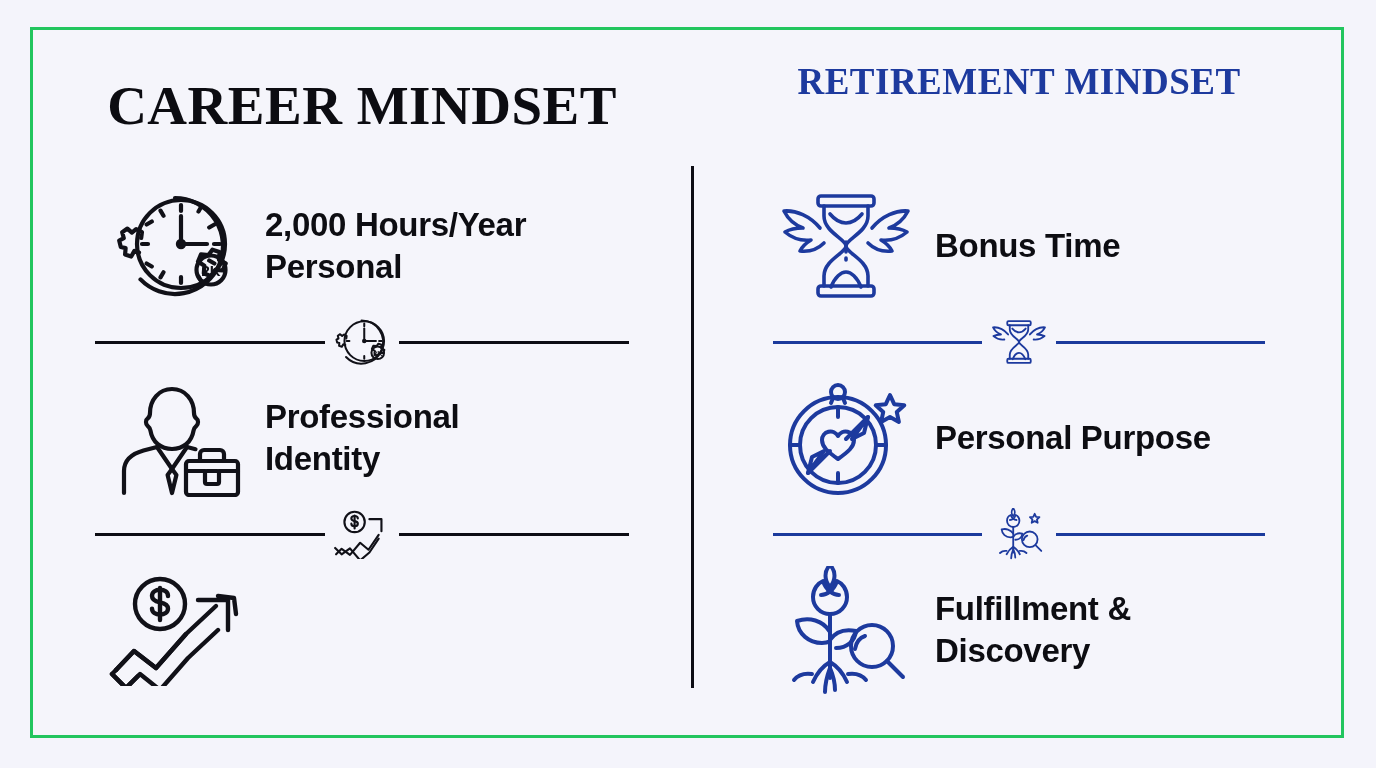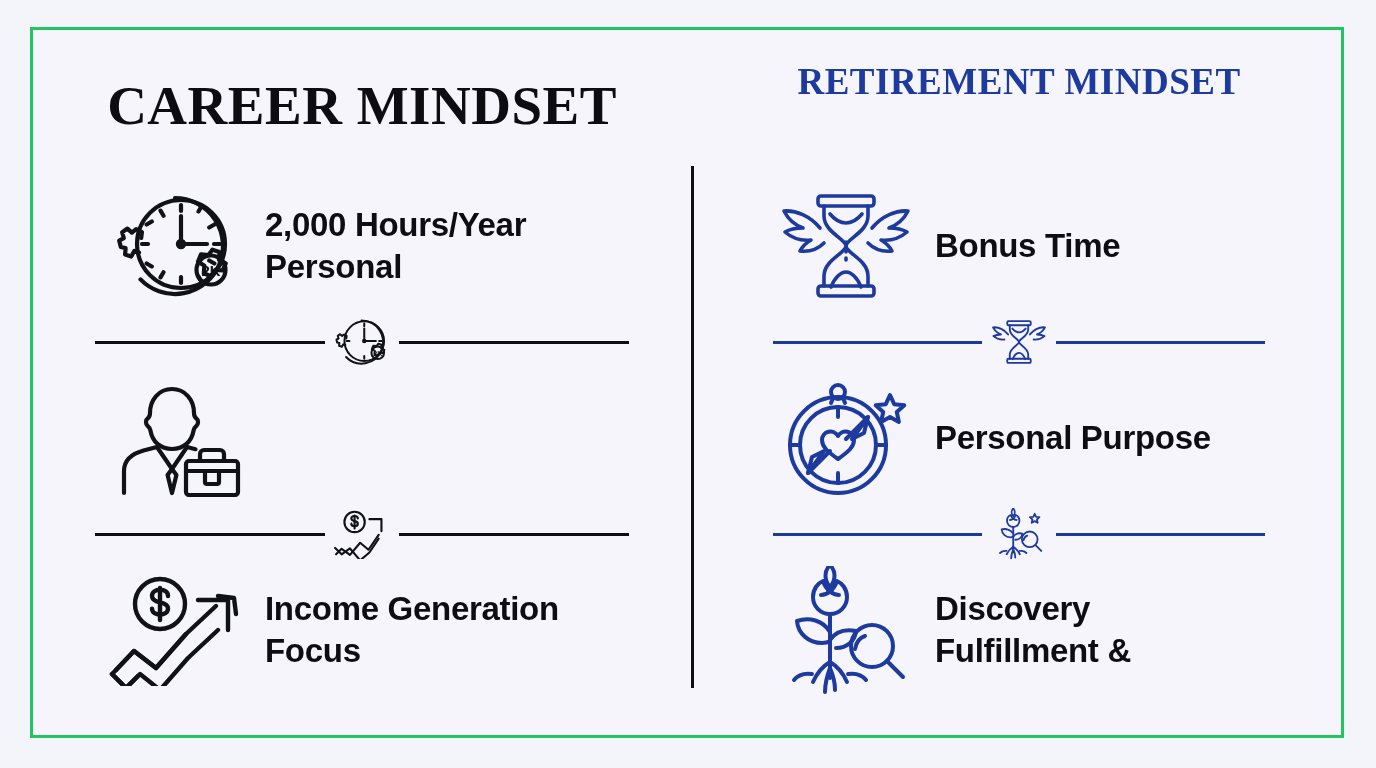--- a/index.html
+++ b/index.html
@@ -196,20 +196,24 @@
               <path d="M18 114V92c0-11 7-17 19.5-20.5L51 68"></path>
               <path d="M51 68l15 22 15-22"></path>
               <path d="M81 68l8.5 2.2"></path>
               <path d="M66 90l-4.4 6 4.4 18 4.4-18-4.4-6z"></path>
               <rect x="80" y="82" width="52" height="34" rx="3"></rect>
               <path d="M94 82v-7a4 4 0 0 1 4-4h16a4 4 0 0 1 4 4v7"></path>
               <rect x="99" y="92" width="14" height="13" rx="2"></rect>
               <path d="M80 92h19M113 92h19"></path>
             </svg>
           </div>
+          <div class="row-label">
+            <span style="display: block;">Professional</span>
+            <span style="display: block;">Identity</span>
+          </div>
         </div>
 
         <div class="divider">
           <div class="divider-line black"></div>
           <div class="divider-icon">
             <svg width="66" height="50" viewBox="0 0 140 108" fill="none" stroke="#111118" stroke-width="4.6" stroke-linecap="round" stroke-linejoin="round">
               <circle cx="54" cy="28" r="22"></circle>
               <path d="M54 14v28"></path>
               <path d="M61 20.5c0-3.6-3.1-5.5-7-5.5s-7 2.2-7 5.5 3 4.8 7 5.6 7 2.2 7 5.6-3.1 5.3-7 5.3-7-1.9-7-5.3"></path>
               <path d="M14 98l12-12 18 13 22-26 18 15 22-32"></path>
@@ -227,24 +231,20 @@
               <circle cx="56" cy="30" r="25"></circle>
               <path d="M56 14v32"></path>
               <path d="M64 22c0-4-3.5-6.2-8-6.2s-8 2.4-8 6.2 3.5 5.4 8 6.3 8 2.5 8 6.3-3.5 6-8 6-8-2.2-8-6"></path>
               <path d="M12 96l18-19 22 17 30-34"></path>
               <path d="M12 96l-4 4 14 14 12-12"></path>
               <path d="M12 96l18-19 22 17 30-34 30-28"></path>
               <path d="M8 100l14 14 14-14 20 16 28-32 30-28"></path>
               <path d="M94 26h30v30"></path>
               <path d="M114 22l16 2 2 16"></path>
             </svg>
-          </div>
-          <div class="row-label">
-            <span style="display: block;">Income Generation</span>
-            <span style="display: block;">Focus</span>
           </div>
         </div>
 
       </div>
     </div>
 
     <div class="center-divider"></div>
 
     <div class="column col-right">
       <div class="col-title right">RETIREMENT MINDSET</div>
@@ -339,22 +339,22 @@
               <path d="M52 66c-7-12-21-15-33-11 1 13 12 22 25 22 3 0 6-.6 8-1.6"></path>
               <path d="M52 74c6-9 16-11 26-9-1 10-9 17-20 17"></path>
               <path d="M52 96c-7 4-13 11-17 20M52 96c7 4 13 11 17 20M52 102c-3 8-5 16-5 24M52 102c3 7 5 14 5 22"></path>
               <path d="M34 108c-7-1-14 1-18 6M70 108c7-1 14 1 18 6"></path>
               <circle cx="94" cy="80" r="21"></circle>
               <path d="M109 95l16 16"></path>
               <path d="M87 70c-6 2-9 7-10 13"></path>
             </svg>
           </div>
           <div class="row-label">
+            <span style="display: block;">Fulfillment &amp;</span>
             <span style="display: block;">Discovery</span>
-            <span style="display: block;">Fulfillment &amp;</span>
           </div>
         </div>
 
       </div>
     </div>
 
   </div>
 </div>
 
 </body></html>

